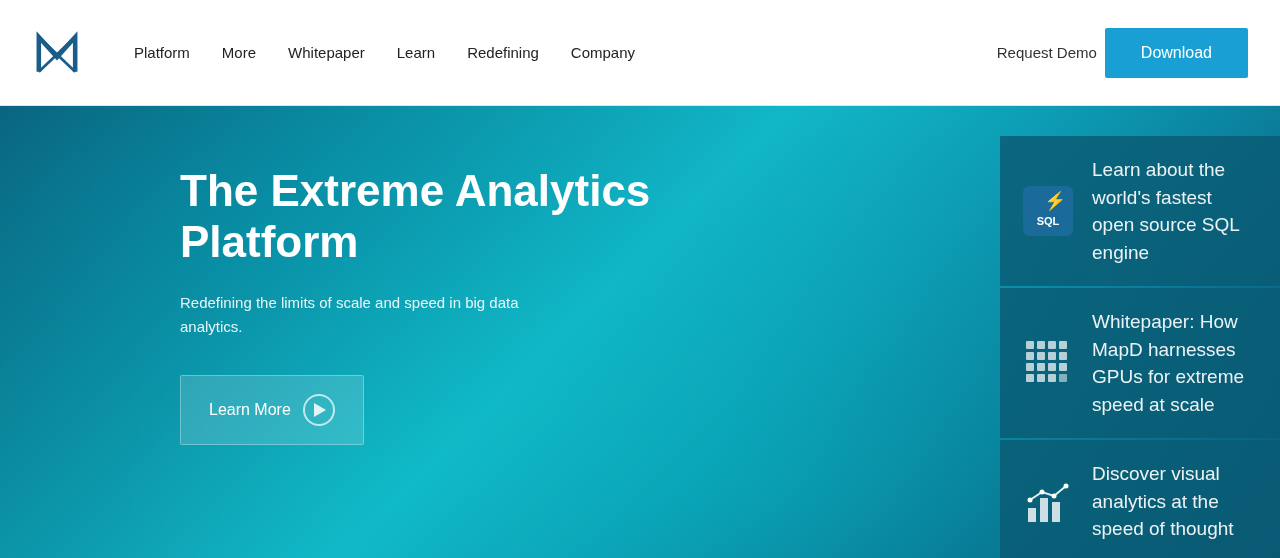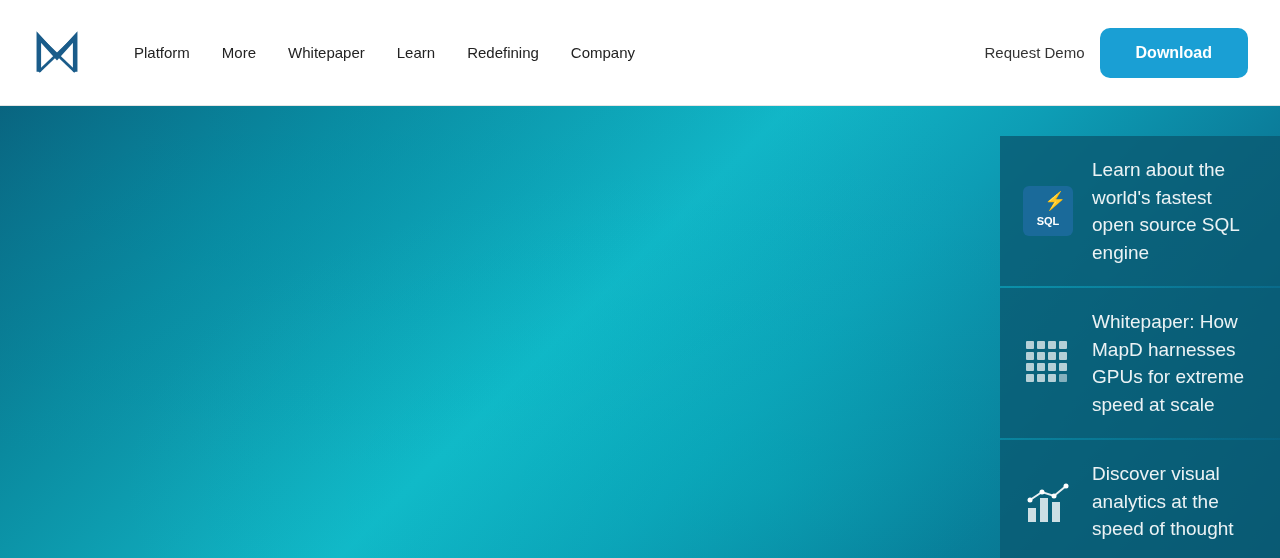--- a/index.html
+++ b/index.html
@@ -34,38 +34,38 @@
     }
     .nav-link {
       font-size: 15px;
       color: #222;
       text-decoration: none;
       cursor: pointer;
     }
     .header-actions {
       display: flex;
       align-items: center;
-      gap: 15px;
+      gap: 8px;
     }
     .request-demo {
       font-size: 15px;
       color: #333;
       cursor: pointer;
       background: none;
       border: none;
     }
     .download-btn {
       background: #1a9fd4;
       color: #fff;
       border: none;
       padding: 16px 36px;
       font-size: 16px;
-      font-weight: 700;
-      cursor: pointer;
-      border-radius: 10px;
+      font-weight: 400;
+      cursor: pointer;
+      border-radius: 2px;
     }
 
     
     .hero {
       position: relative;
       width: 1280px;
       height: 476px;
       overflow: hidden;
     }
     .hero-bg {
@@ -233,20 +233,30 @@
   <div class="header-actions">
     <button class="request-demo">Request Demo</button>
     <button class="download-btn">Download</button>
   </div>
 </header>
 
 <section class="hero">
   <div class="hero-bg"></div>
 
   <div class="hero-content">
+    <div class="hero-left">
+      <h1 class="hero-title">The Extreme Analytics Platform</h1>
+      <p class="hero-subtitle">Redefining the limits of scale and speed in big data analytics.</p>
+      <a class="learn-more-btn">
+        <span>Learn More</span>
+        <div class="play-circle">
+          <div class="play-triangle"></div>
+        </div>
+      </a>
+    </div>
 
     <div class="hero-cards">
 
       <div class="card">
         <div class="card-icon">
           <div class="sql-icon-box">
             <span class="lightning">⚡</span>
             <span class="sql-label">SQL</span>
           </div>
         </div>

